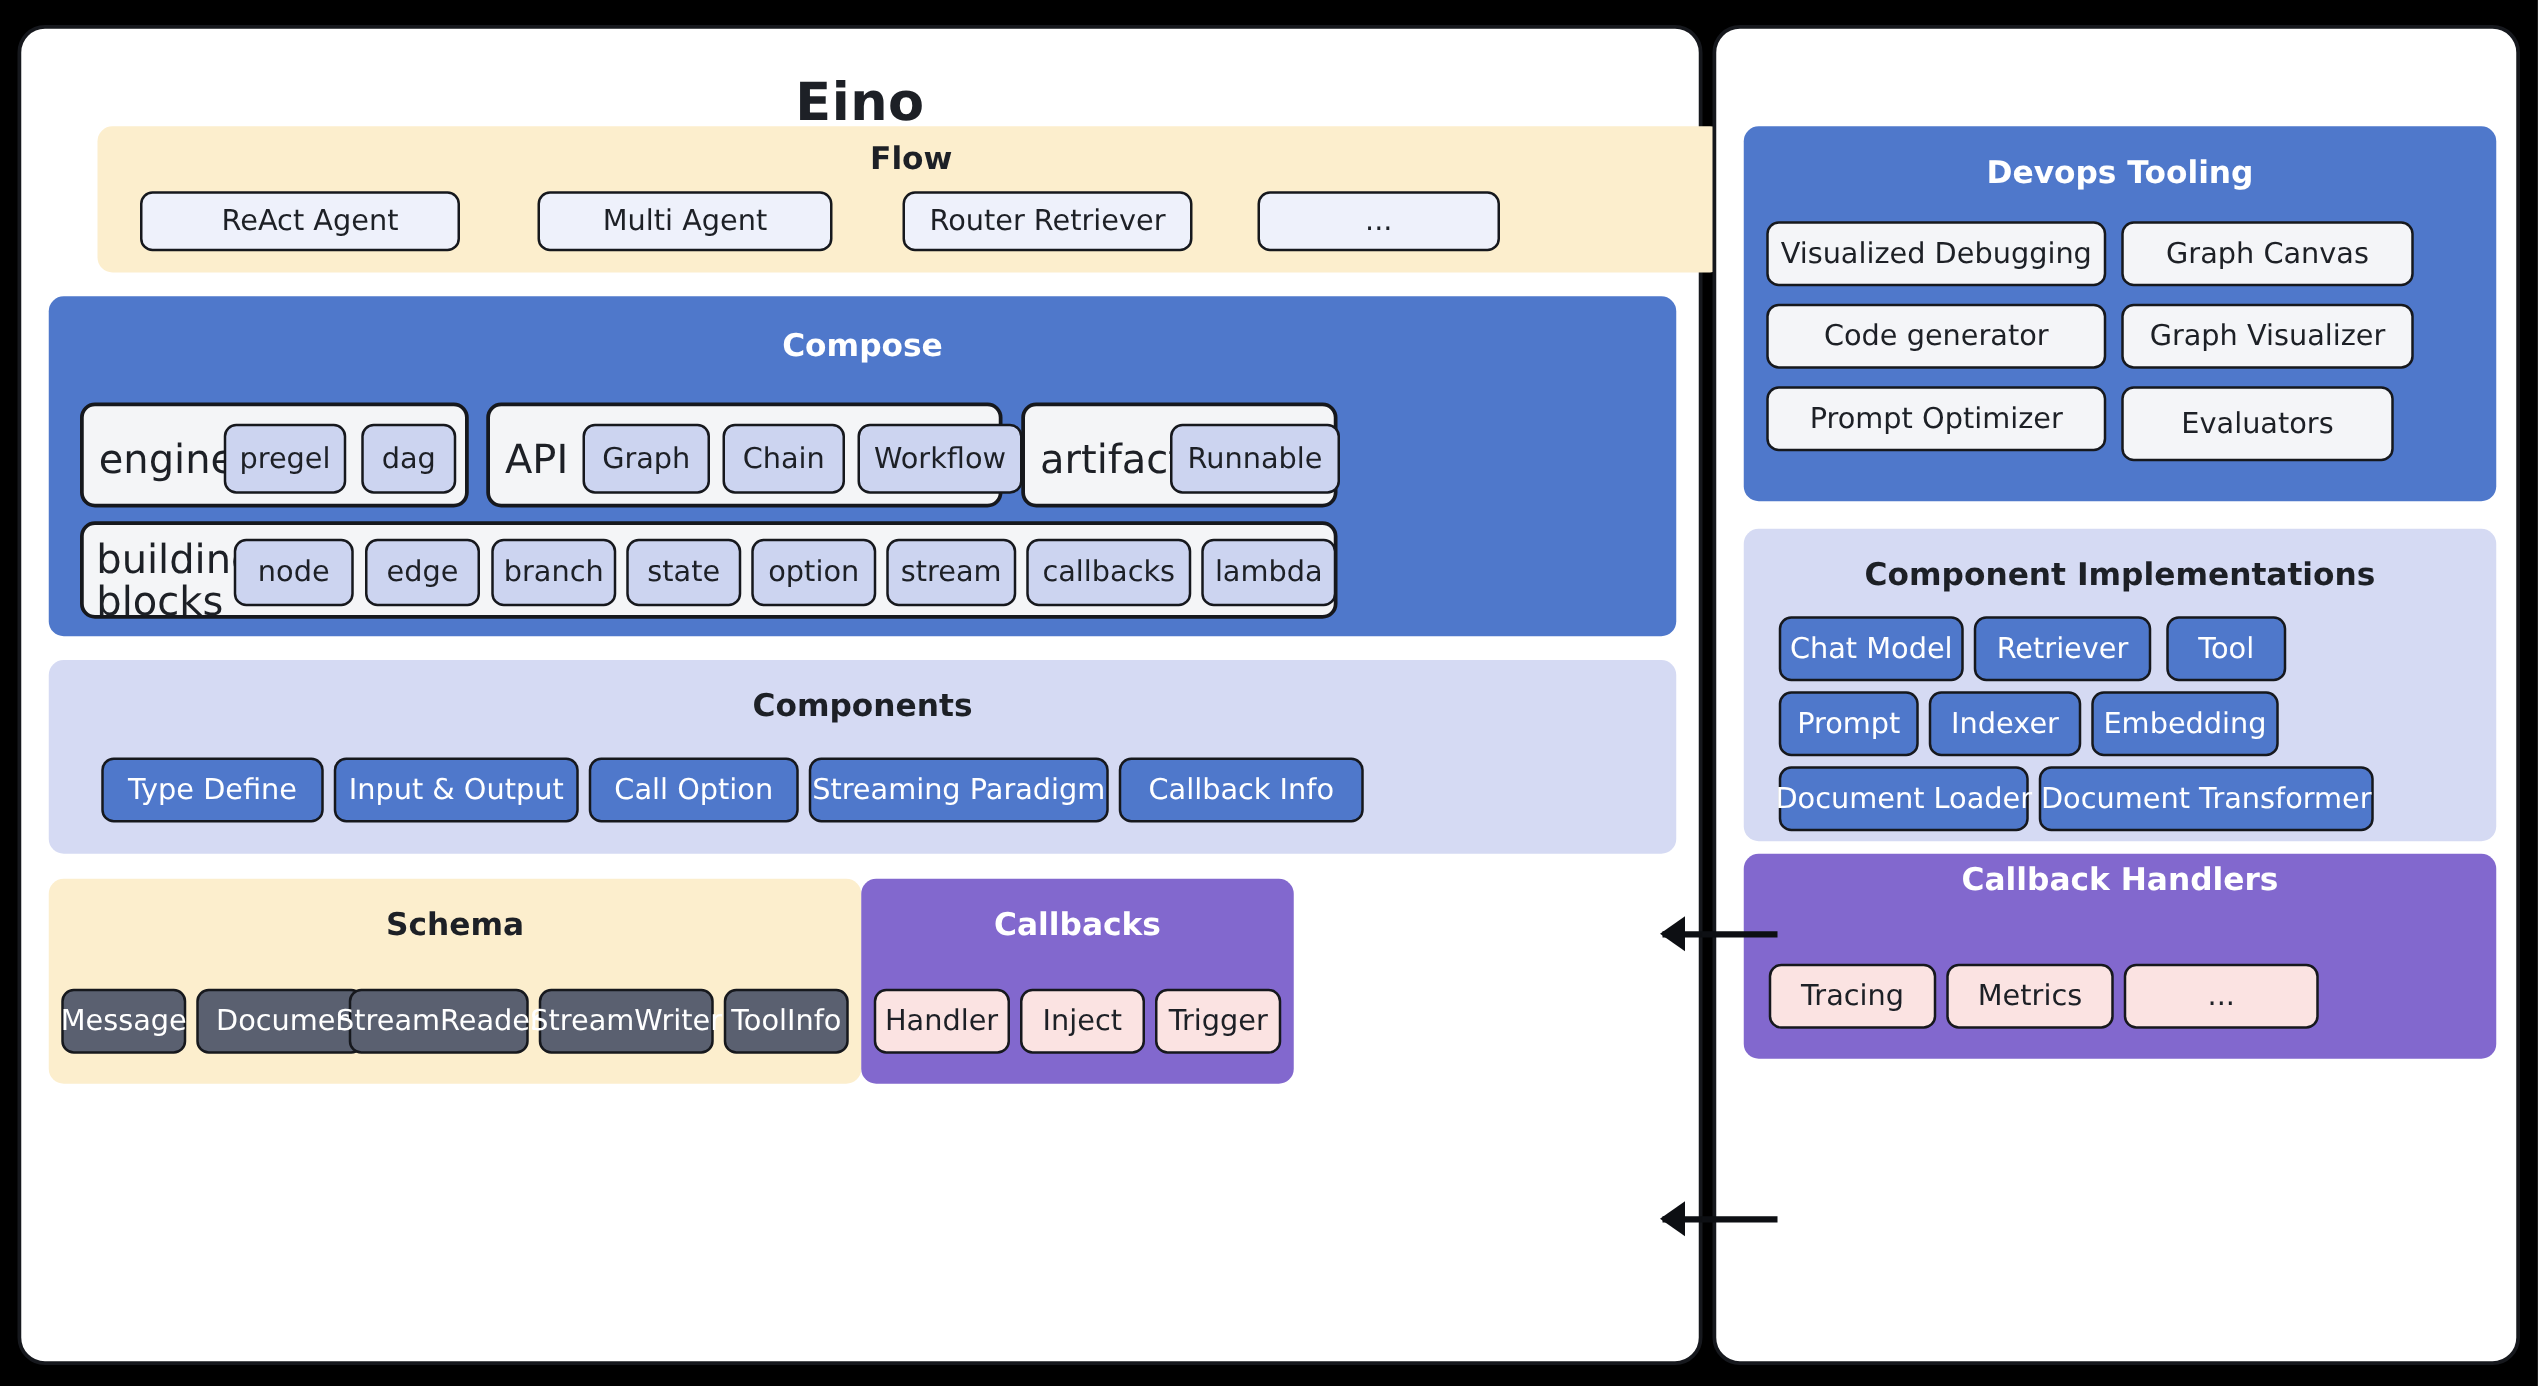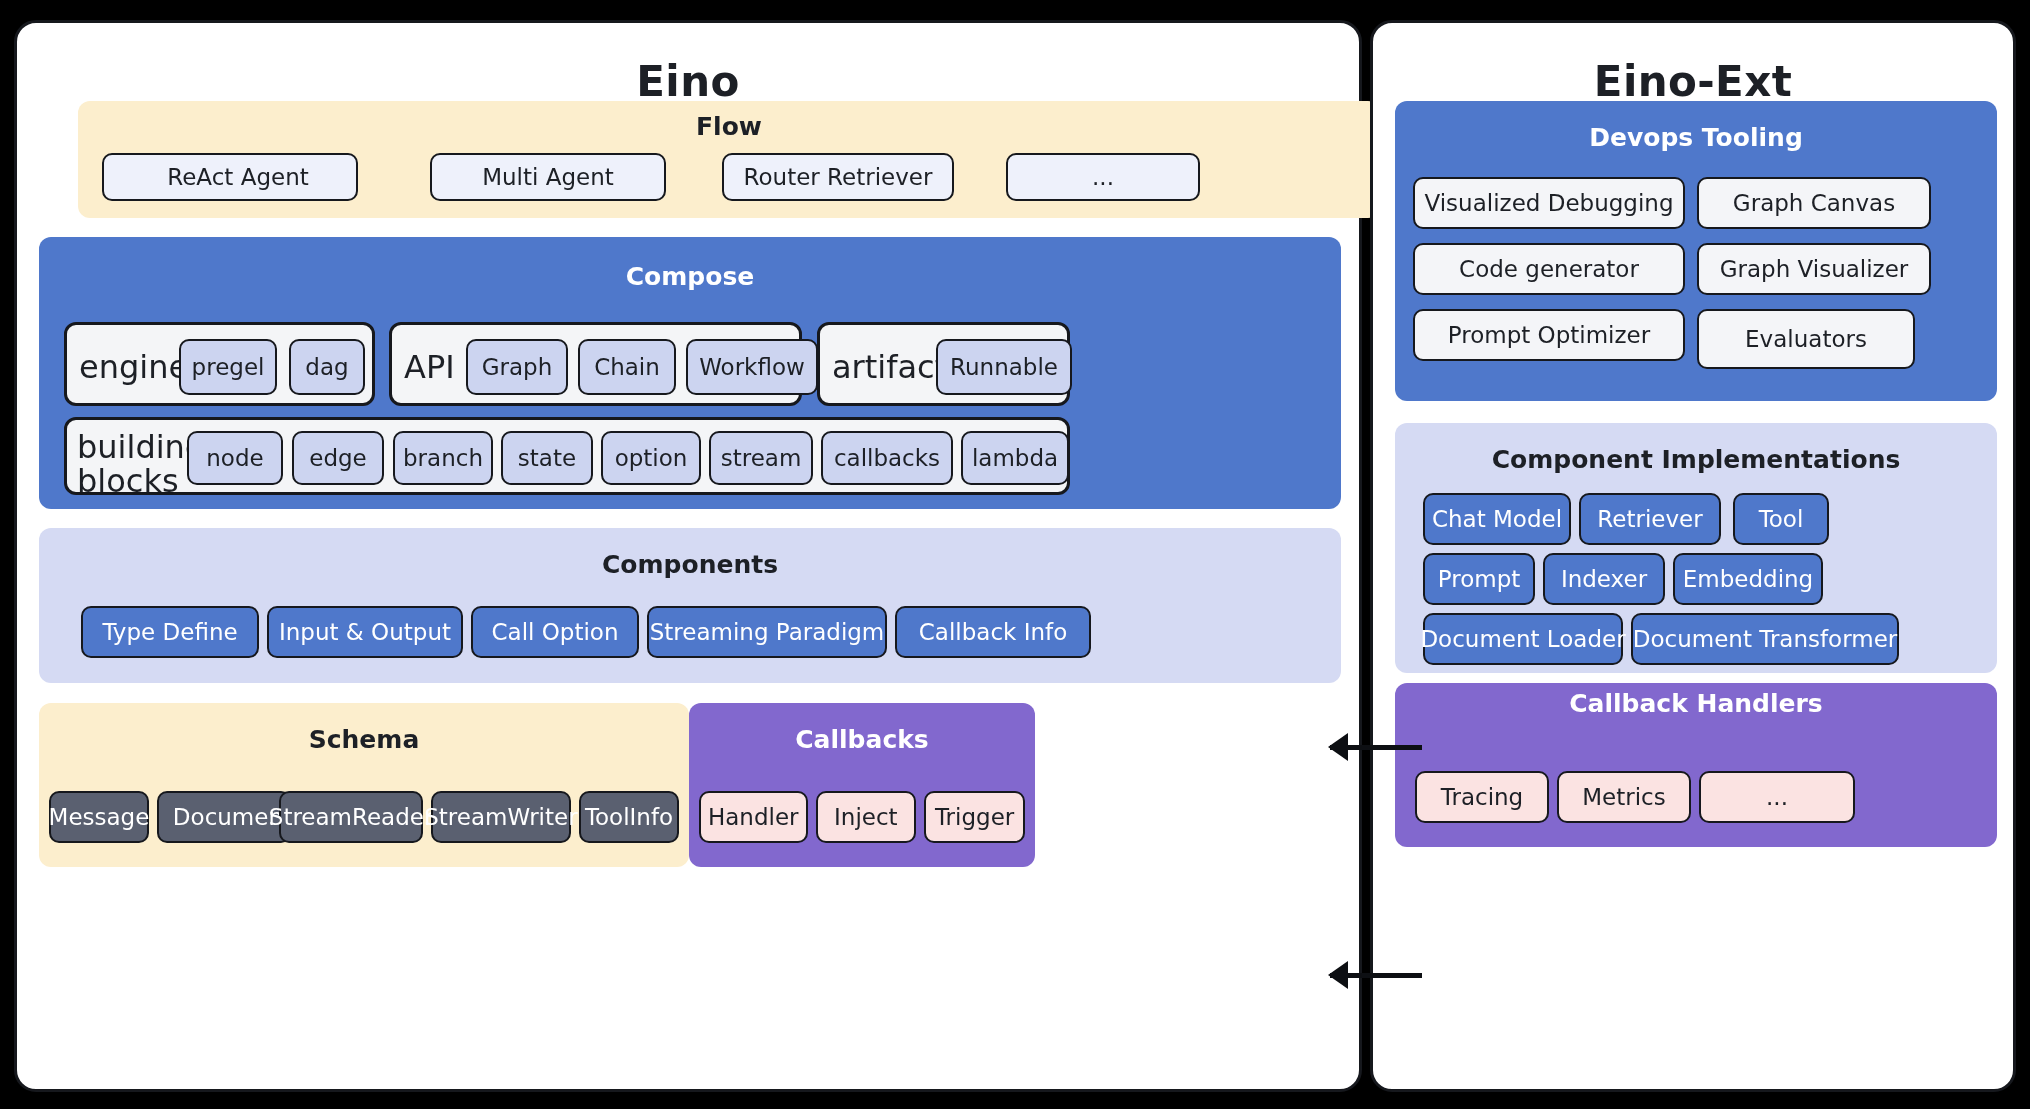--- a/index.html
+++ b/index.html
@@ -77,21 +77,21 @@
 <body>
 
 <div class="stage">
 
   <div class="panel" id="panel-left">
 
     <div class="panel-title">Eino</div>
 
     <div class="group cream" style="left:22px;top:78px;width:1302px;height:117px;margin-left:39px;">
       <div class="group-title" style="top:11px;">Flow</div>
-      <div class="chip pale" style="left:24px;top:52px;width:256px;height:48px;padding-left:16px;">ReAct Agent</div>
+      <div class="chip pale" style="left:34px;top:52px;width:256px;height:48px;padding-left:16px;">ReAct Agent</div>
       <div class="chip pale" style="left:352px;top:52px;width:236px;height:48px;">Multi Agent</div>
       <div class="chip pale" style="left:644px;top:52px;width:232px;height:48px;">Router Retriever</div>
       <div class="chip pale" style="left:928px;top:52px;width:194px;height:48px;">...</div>
     </div>
 
     <div class="group blue" style="left:22px;top:214px;width:1302px;height:272px;">
       <div class="group-title" style="top:25px;">Compose</div>
 
       <div class="shelf" style="left:25px;top:85px;width:311px;height:84px;">
         <div class="shelf-label" style="left:12px;top:26px;">engine</div>
@@ -146,21 +146,20 @@
     <div class="group purple" style="left:672px;top:680px;width:346px;height:164px;">
       <div class="group-title" style="top:22px;">Callbacks</div>
       <div class="chip pink" style="left: 10px; top: 88px; width: 108.5px; height: 52px;">Handler</div>
       <div class="chip pink" style="left: 126.5px; top: 88px; width: 100.75px; height: 52px;">Inject</div>
       <div class="chip pink" style="left: 235.25px; top: 88px; width: 100.75px; height: 52px;">Trigger</div>
     </div>
   </div>
 
   <div class="panel" id="panel-right">
 
-    <div class="panel-title">Eino-Ext</div>
 
     <div class="group blue" style="left:22px;top:78px;width:602px;height:300px;">
       <div class="group-title" style="top:22px;">Devops Tooling</div>
       <div class="chip white" style="left:18px;top:76px;width:272px;height:52px;text-align:right;">Visualized Debugging</div>
       <div class="chip white" style="left:302px;top:76px;width:234px;height:52px;">Graph Canvas</div>
       <div class="chip white" style="left:18px;top:142px;width:272px;height:52px;">Code generator</div>
       <div class="chip white" style="left:302px;top:142px;width:234px;height:52px;">Graph Visualizer</div>
       <div class="chip white" style="left:18px;top:208px;width:272px;height:52px;">Prompt Optimizer</div>
       <div class="chip white" style="left:302px;top:208px;width:218px;height:60px;">Evaluators</div>
     </div>

